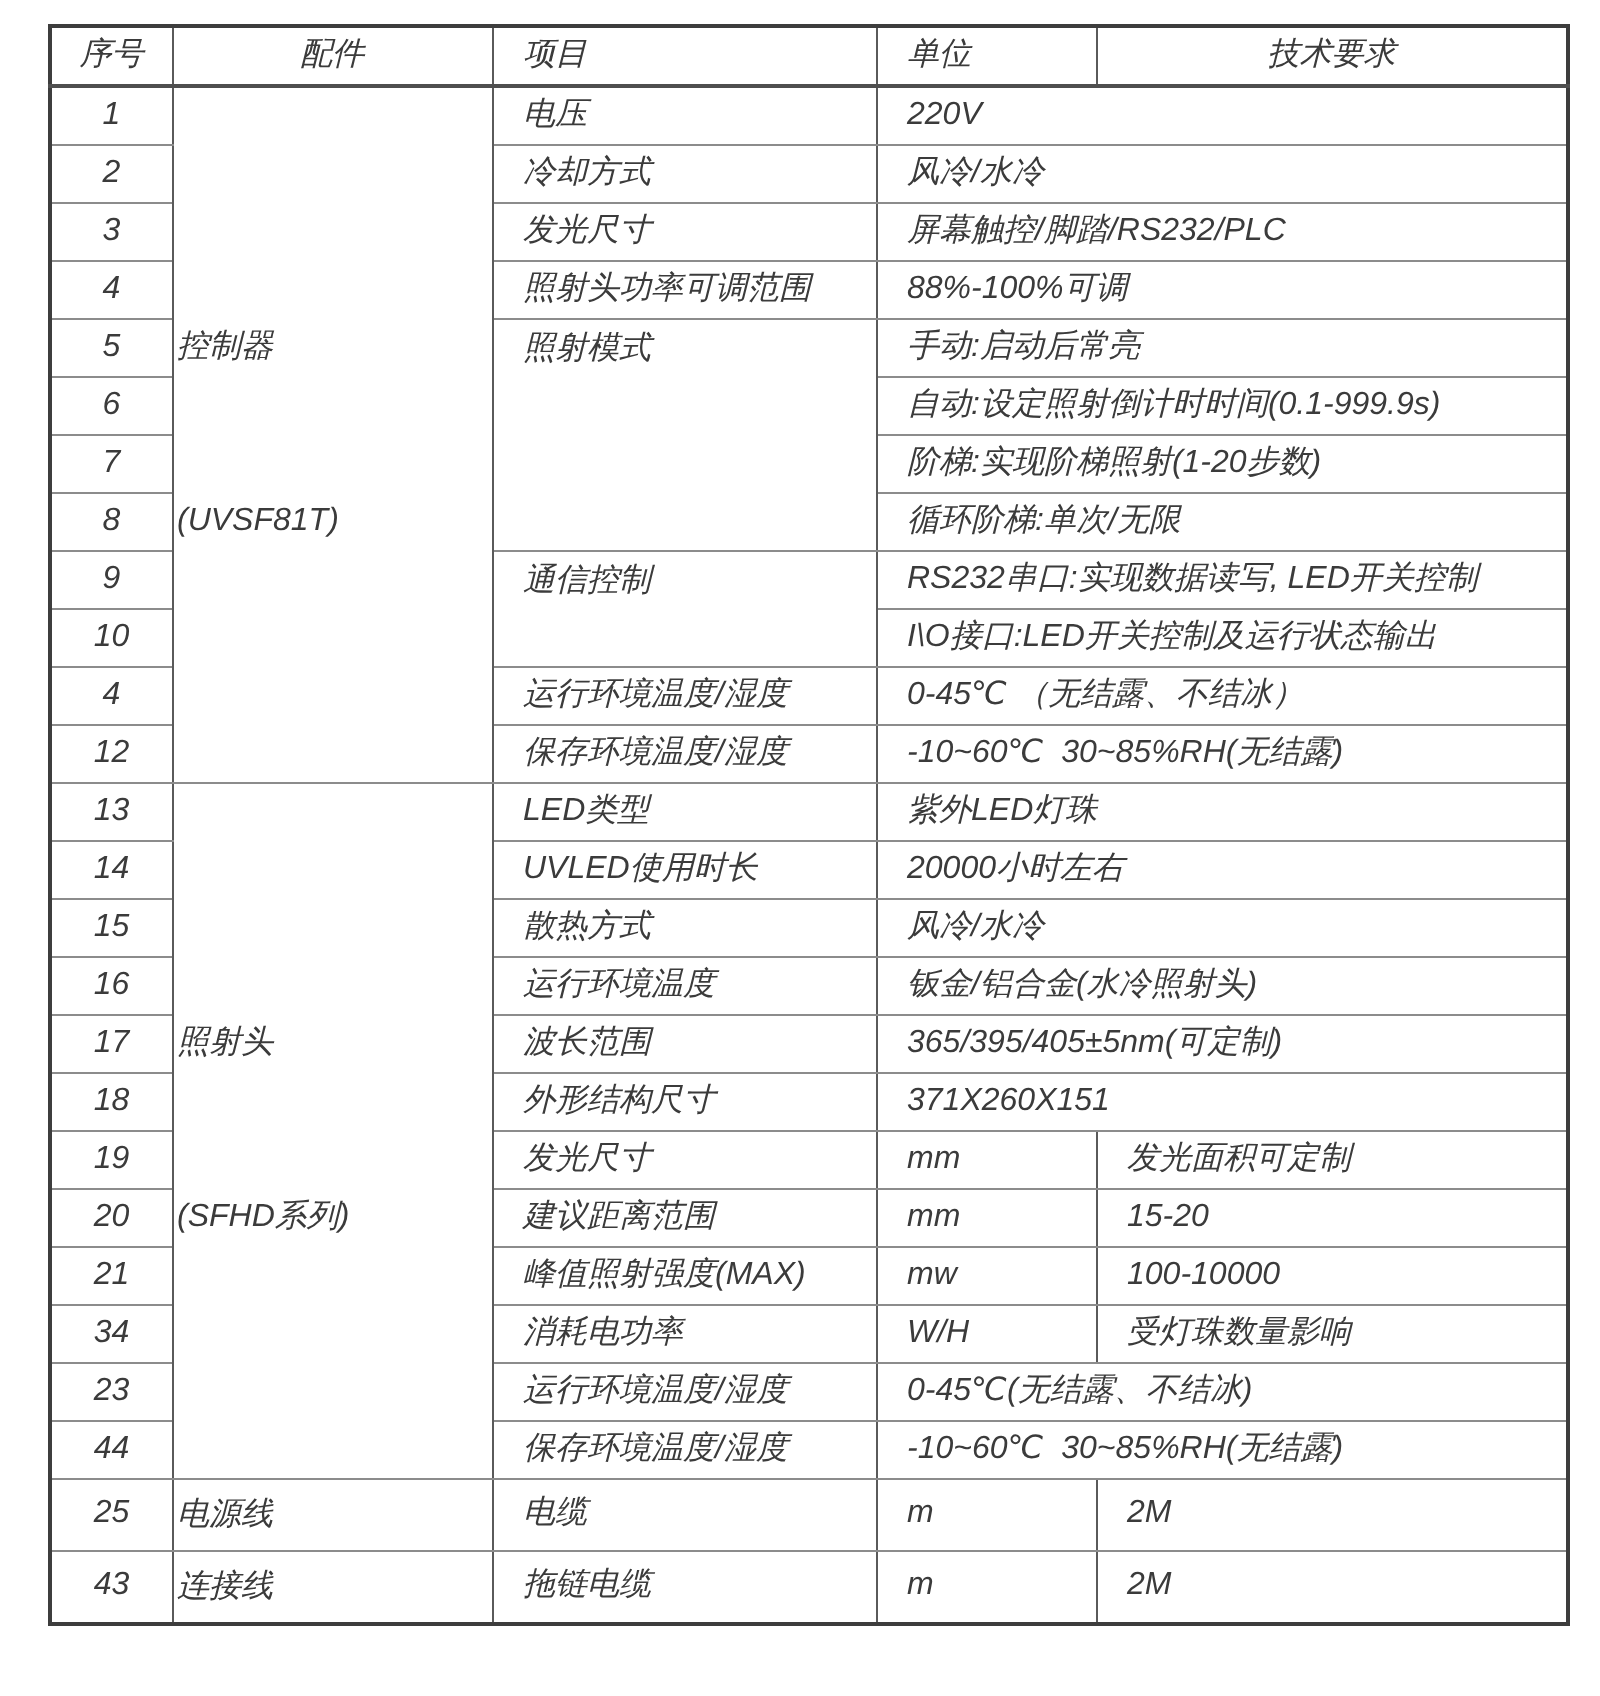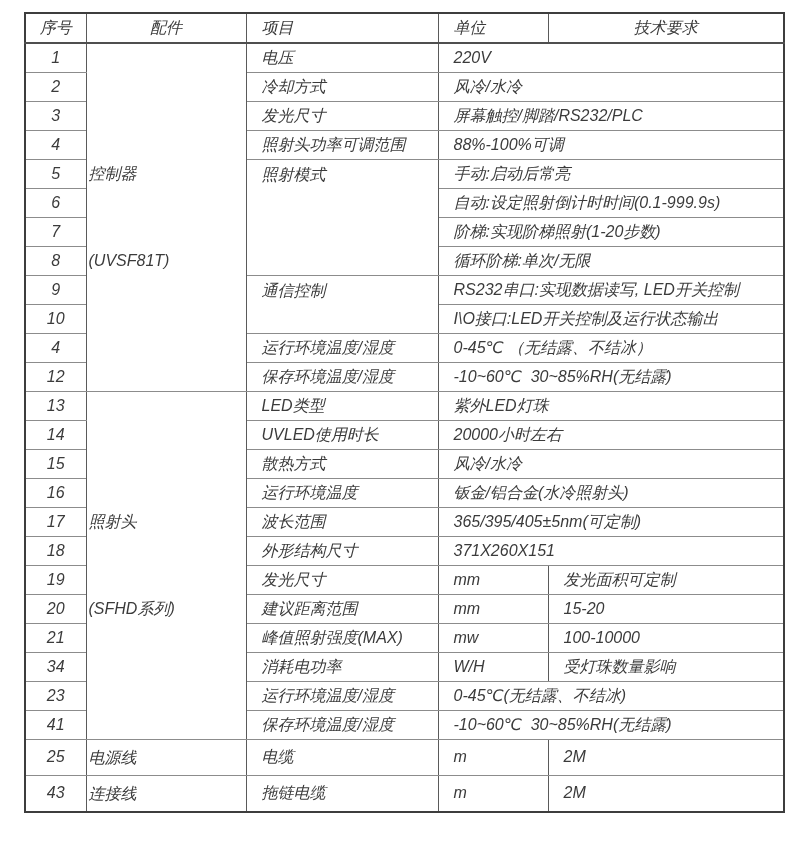--- a/index.html
+++ b/index.html
@@ -176,21 +176,21 @@
         <td>消耗电功率</td>
         <td>W/H</td>
         <td>受灯珠数量影响</td>
       </tr>
       <tr>
         <td class="center">23</td>
         <td>运行环境温度/湿度</td>
         <td colspan="2">0-45℃(无结露、不结冰)</td>
       </tr>
       <tr>
-        <td class="center">41</td>
+        <td class="center">44</td>
         <td>保存环境温度/湿度</td>
         <td colspan="2">-10~60℃  30~85%RH(无结露)</td>
       </tr>
       <tr>
         <td class="center">25</td>
         <td class="part-cell">电源线</td>
         <td>电缆</td>
         <td>m</td>
         <td>2M</td>
       </tr>

